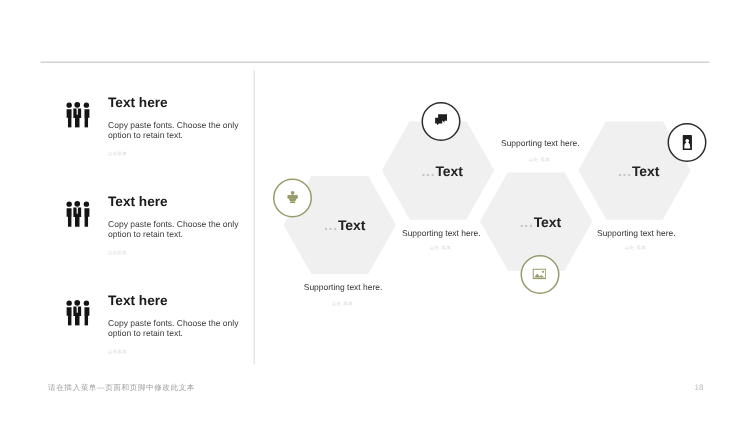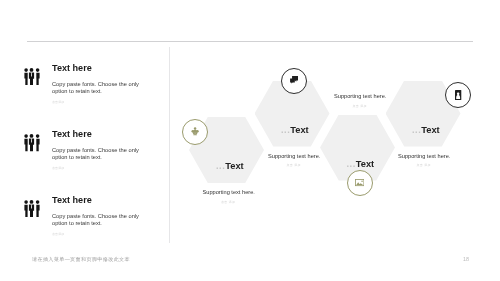--- a/index.html
+++ b/index.html
@@ -1,26 +1,26 @@
 <!DOCTYPE html>
 <html><head>
 <meta charset="utf-8">
 <style>
   html,body{margin:0;padding:0;}
   body{width:500px;height:281px;background:#fff;font-family:"Liberation Sans",sans-serif;overflow:hidden;}
   .slide{position:absolute;left:0;top:0;width:500px;height:281px;background:#fff;}
   .rule{position:absolute;left:27px;top:41px;width:446px;height:1px;background:#d1d1d3;}
   .vrule{position:absolute;left:169px;top:47px;width:1px;height:196px;background:#e6e6e8;}
-  .item{position:absolute;left:24px;width:150px;height:42px;}
+  .item{position:absolute;left:44px;width:150px;height:42px;}
   .item .ico{position:absolute;left:0;top:4px;width:16px;height:17.2px;display:block;}
   .item .tt{position:absolute;left:28px;top:0;font-size:9.1px;font-weight:700;color:#1a1a1a;line-height:9.1px;white-space:nowrap;}
   .item .dd{position:absolute;left:28px;top:17px;width:92px;font-size:5.7px;line-height:6.6px;color:#3a3a3a;}
   .item .tiny{position:absolute;left:28px;top:35.5px;font-size:2.9px;color:#d5d5d5;letter-spacing:.2px;}
   .hex{position:absolute;width:75px;height:66px;background:#f0f0f0;clip-path:polygon(25% 0%,75% 0%,100% 50%,75% 100%,25% 100%,0% 50%);}
-  .hlab{position:absolute;font-size:9.3px;font-weight:700;color:#222;white-space:nowrap;line-height:9.3px;margin-top:16px;}
+  .hlab{position:absolute;font-size:9.3px;font-weight:700;color:#222;white-space:nowrap;line-height:9.3px;}
   .hlab i{color:#c5c5c5;font-style:normal;font-weight:700;letter-spacing:.5px;}
   .hlab b{font-weight:700;}
   .sup{position:absolute;font-size:5.65px;color:#333;white-space:nowrap;line-height:5.65px;}
   .supt{position:absolute;font-size:2.9px;color:#d3d3d3;white-space:nowrap;letter-spacing:.4px;line-height:2.9px;}
   .circ{position:absolute;width:26px;height:26px;border-radius:50%;background:#fff;border:1px solid #2e2e2e;box-sizing:border-box;display:flex;align-items:center;justify-content:center;}
   .circ.olive{border-color:#9a9b6d;}
   .circ span{display:flex;align-items:center;justify-content:center;}
   .foot{position:absolute;left:32px;top:257.4px;font-size:5.1px;color:#a0a0a0;letter-spacing:.35px;line-height:5.1px;}
   .pg{position:absolute;left:463px;top:257.3px;font-size:5.4px;color:#bcbcbc;line-height:5.4px;}
 </style>

